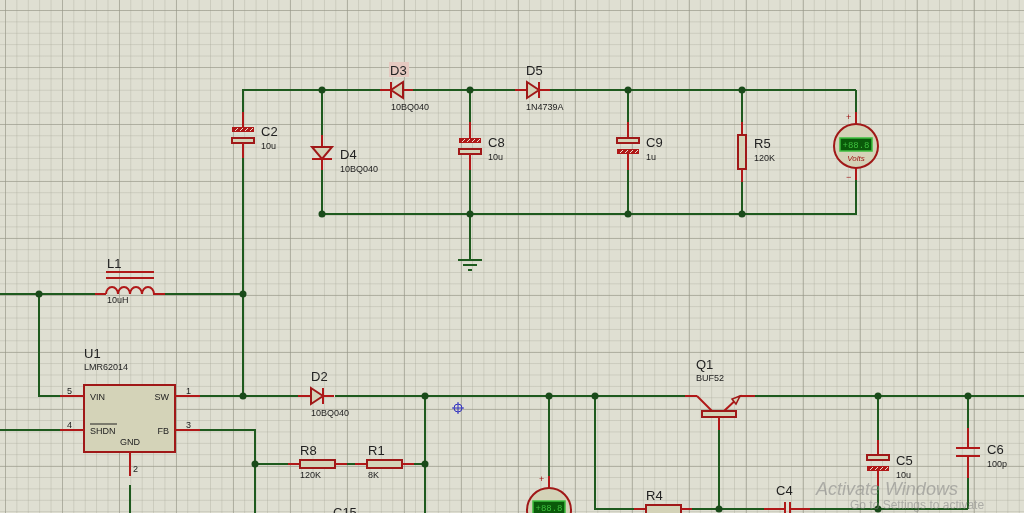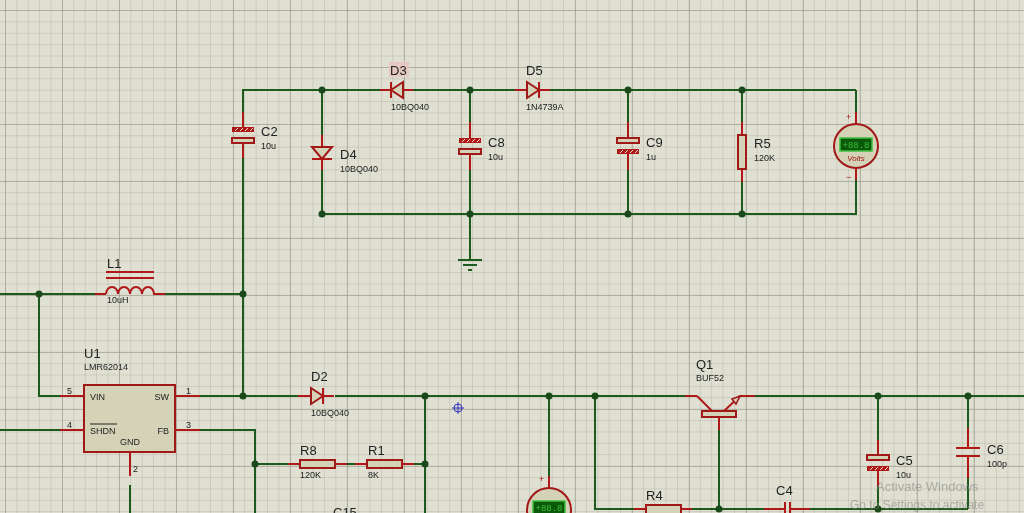--- a/index.html
+++ b/index.html
@@ -293,14 +293,14 @@
   <g>
     <line class="pin" x1="968" y1="428" x2="968" y2="448"></line>
     <line class="pin" x1="956" y1="448" x2="980" y2="448"></line>
     <line class="pin" x1="956" y1="456" x2="980" y2="456"></line>
     <line class="pin" x1="968" y1="456" x2="968" y2="478"></line>
     <text class="lbl" x="987" y="454">C6</text>
     <text class="val" x="987" y="467">100p</text>
   </g>
 </svg>
 
-<div class="watermark" style="left:876px; top:479px; font-size:13px;">Activate Windows</div>
+<div class="watermark" style="left:816px; top:479px; font-size:18px;font-style:italic;">Activate Windows</div>
 <div class="watermark" style="left:850px; top:498px; font-size:12px;">Go to Settings to activate Windows.</div>
 
 </body></html>

